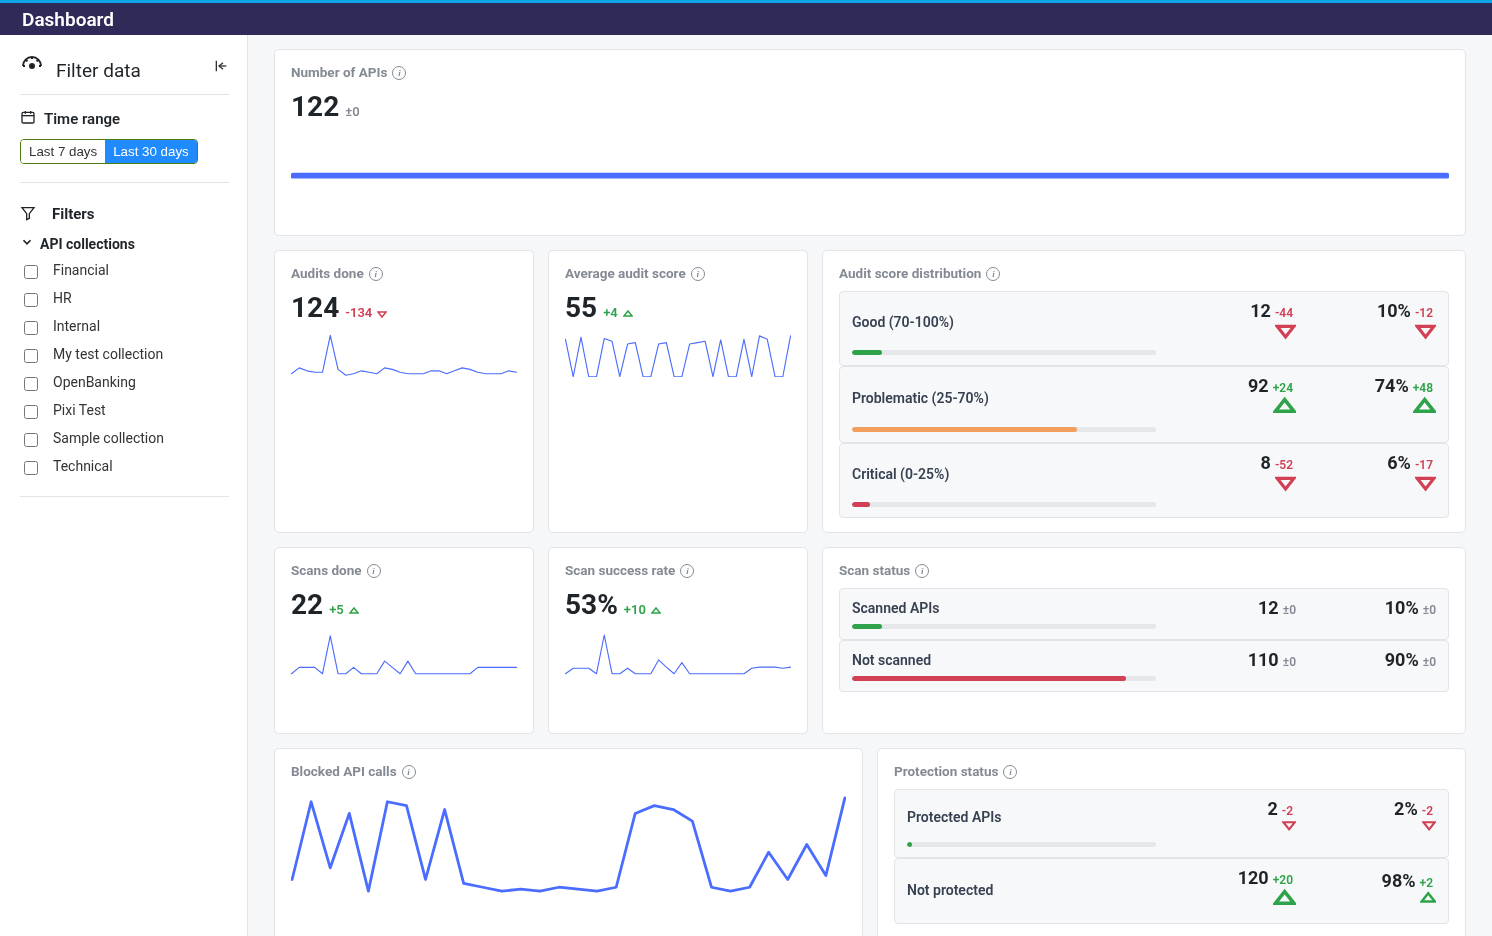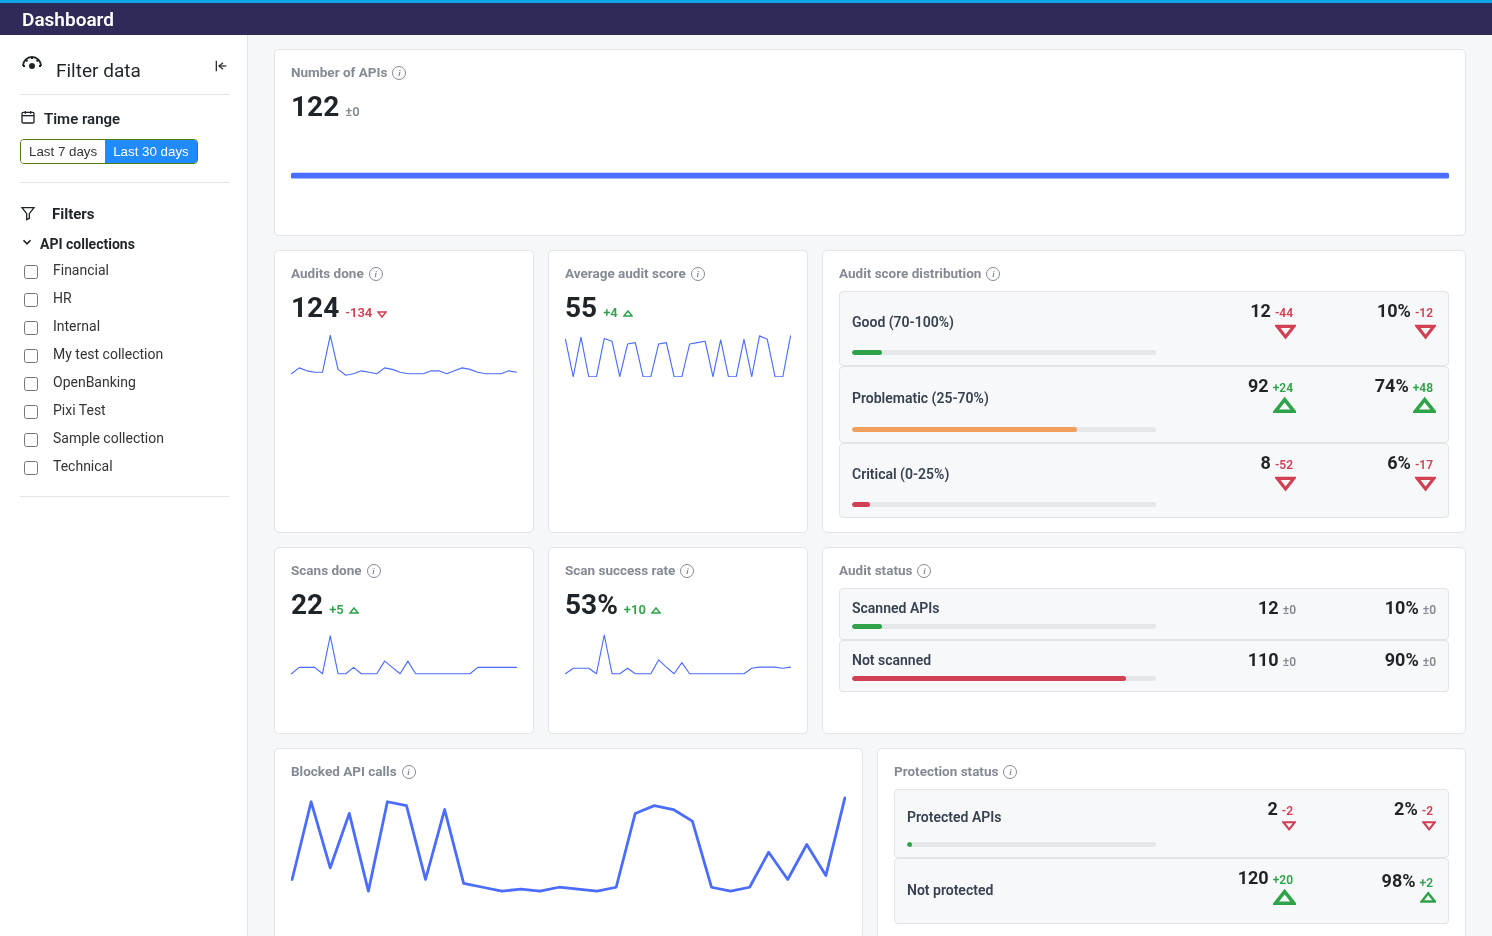--- a/index.html
+++ b/index.html
@@ -297,21 +297,21 @@
                 </svg></span>
           </div>
           <div class="spark" style="height:90px">
               <svg viewBox="0 0 1000 200" preserveAspectRatio="none">
                 <polyline points="2.0,198.0 36.3,173.5 70.7,173.5 105.0,173.5 139.4,198.0 173.7,26.5 208.1,198.0 242.4,198.0 276.8,173.5 311.1,198.0 345.4,198.0 379.8,198.0 414.1,136.8 448.5,168.6 482.8,198.0 517.2,149.0 551.5,198.0 585.9,198.0 620.2,198.0 654.6,198.0 688.9,198.0 723.2,198.0 757.6,198.0 791.9,198.0 826.3,173.5 860.6,168.6 895.0,168.6 929.3,168.6 963.7,173.5 998.0,168.6" fill="none" stroke="#4a6cff" stroke-width="5" stroke-linejoin="round" stroke-linecap="round"></polyline>
               </svg>
             </div>
         </div>
         <div class="card">
           <h3>
-              <span>Audit status</span>
+              <span>Scan status</span>
               <span class="info-icon">i</span>
             </h3>
           <div id="dist-scan">
               <div class="dist-row">
                 <div class="dist-label">Scanned APIs</div>
                 <div class="dist-val">12 <span class="d zero" style="color:#848a94">±0 </span></div>
                 <div class="dist-pct">10% <span class="d zero" style="color:#848a94">±0 </span></div>
                 <div class="dist-bar">
                   <span style="width:10%;background:#2fa34a"></span>
                 </div>

